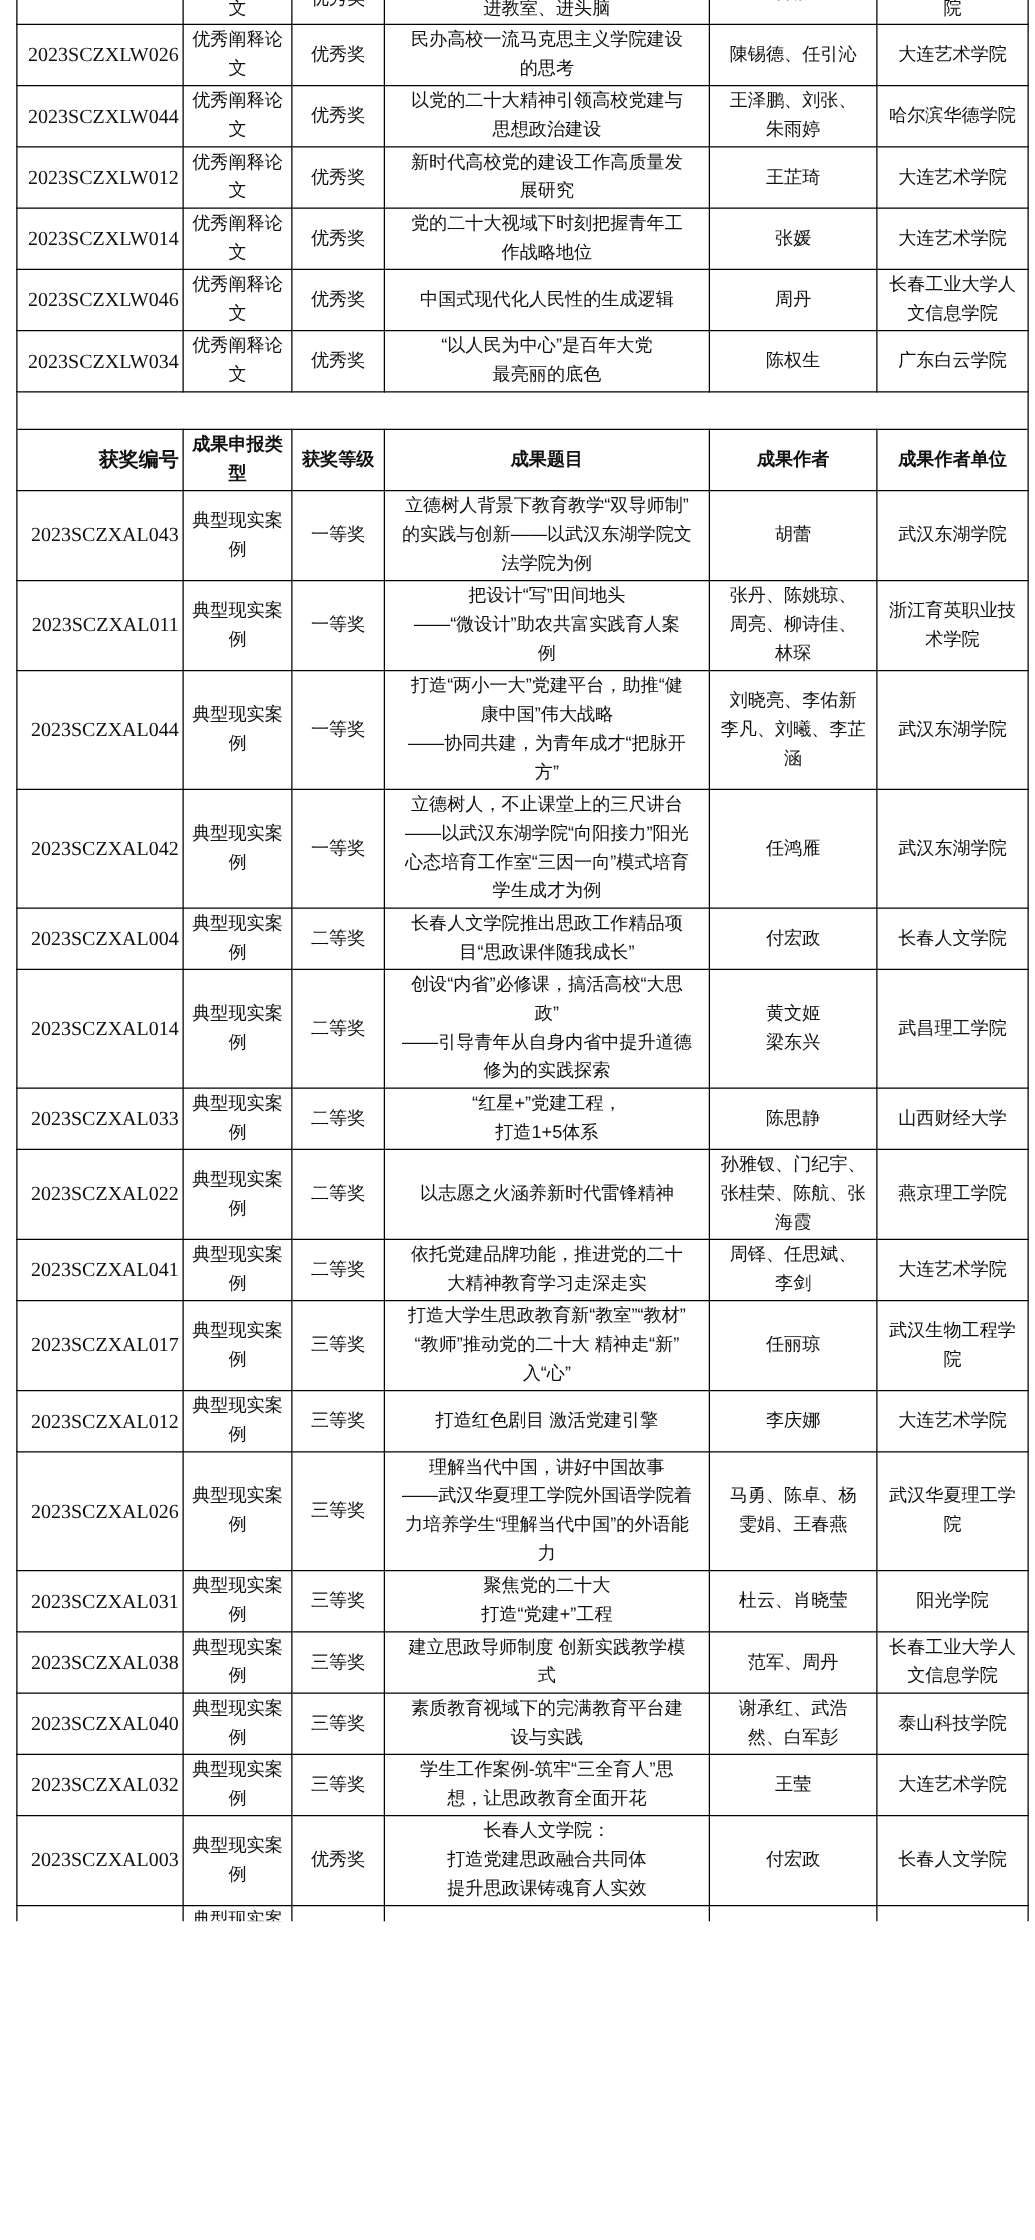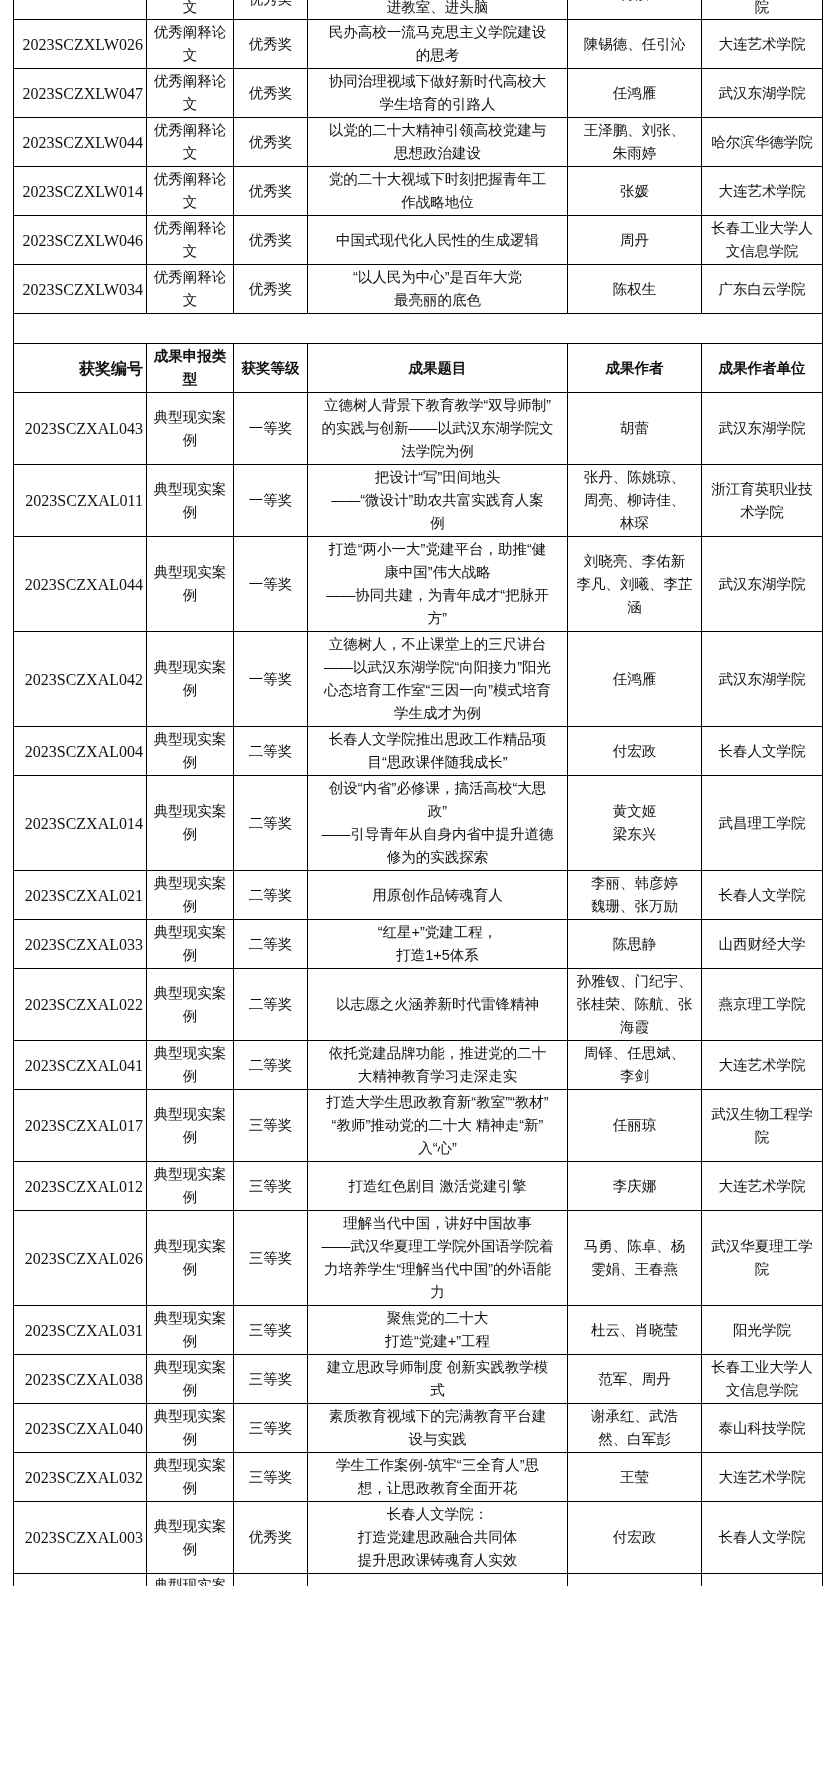--- a/index.html
+++ b/index.html
@@ -63,37 +63,37 @@
         <tr>
           <td class="id">2023SCZXLW026</td>
           <td>优秀阐释论文</td>
           <td>优秀奖</td>
           <td>民办高校一流马克思主义学院建设
 的思考</td>
           <td>陳锡德、任引沁</td>
           <td>大连艺术学院</td>
         </tr>
         <tr>
-          <td class="id">2023SCZXLW047</td>
-          <td>优秀阐释论文</td>
-          <td>优秀奖</td>
-          <td>协同治理视域下做好新时代高校大
-学生培育的引路人</td>
-          <td>任鸿雁</td>
-          <td>武汉东湖学院</td>
-        </tr>
-        <tr>
           <td class="id">2023SCZXLW044</td>
           <td>优秀阐释论文</td>
           <td>优秀奖</td>
           <td>以党的二十大精神引领高校党建与
 思想政治建设</td>
           <td>王泽鹏、刘张、
 朱雨婷</td>
           <td>哈尔滨华德学院</td>
+        </tr>
+        <tr>
+          <td class="id">2023SCZXLW012</td>
+          <td>优秀阐释论文</td>
+          <td>优秀奖</td>
+          <td>新时代高校党的建设工作高质量发
+展研究</td>
+          <td>王芷琦</td>
+          <td>大连艺术学院</td>
         </tr>
         <tr>
           <td class="id">2023SCZXLW014</td>
           <td>优秀阐释论文</td>
           <td>优秀奖</td>
           <td>党的二十大视域下时刻把握青年工
 作战略地位</td>
           <td>张媛</td>
           <td>大连艺术学院</td>
         </tr>
@@ -186,29 +186,20 @@
           <td class="id">2023SCZXAL014</td>
           <td>典型现实案例</td>
           <td>二等奖</td>
           <td>创设“内省”必修课，搞活高校“大思
 政”
 ——引导青年从自身内省中提升道德
 修为的实践探索</td>
           <td>黄文姬
 梁东兴</td>
           <td>武昌理工学院</td>
-        </tr>
-        <tr>
-          <td class="id">2023SCZXAL021</td>
-          <td>典型现实案例</td>
-          <td>二等奖</td>
-          <td>用原创作品铸魂育人</td>
-          <td>李丽、韩彦婷
-魏珊、张万励</td>
-          <td>长春人文学院</td>
         </tr>
         <tr>
           <td class="id">2023SCZXAL033</td>
           <td>典型现实案例</td>
           <td>二等奖</td>
           <td>“红星+”党建工程，
 打造1+5体系</td>
           <td>陈思静</td>
           <td>山西财经大学</td>
         </tr>

